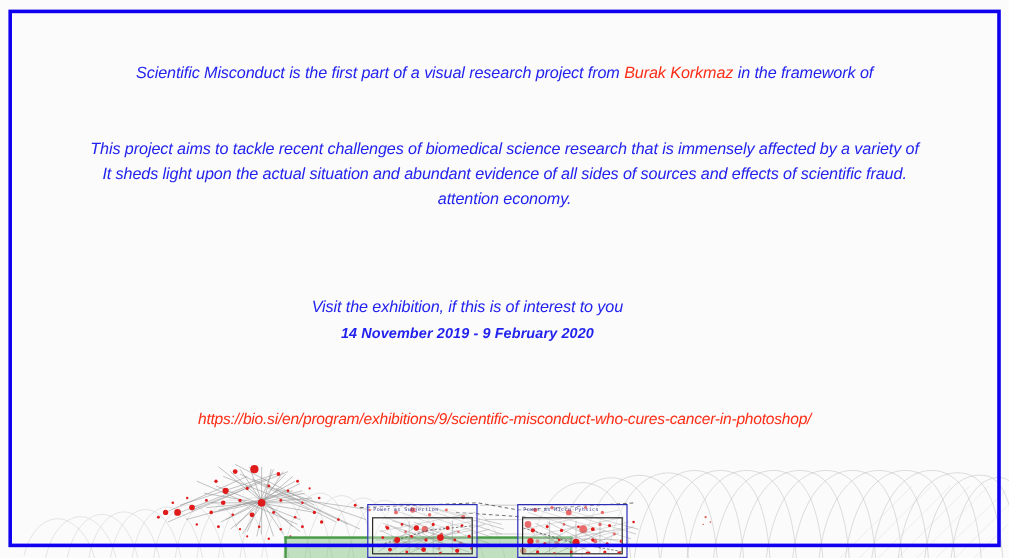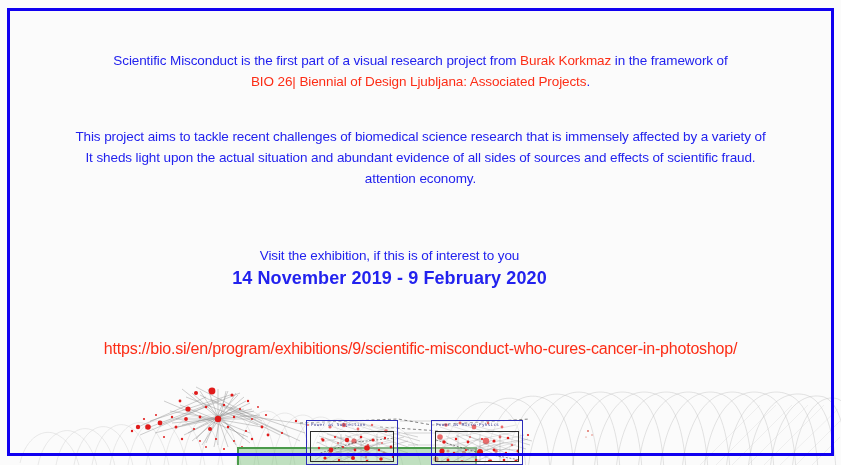--- a/index.html
+++ b/index.html
@@ -42,34 +42,35 @@
     z-index: 30;
     text-align: center;
   }
 
   .ln {
     font-size: 13.5px;
     line-height: 21px;
     letter-spacing: -0.1px;
     white-space: nowrap;
     color: #2222ee;
+    font-style: italic;
   }
   .blue { color: #2222ee; }
   .red  { color: #fc2d16; }
   .bold { font-weight: bold; }
 
   #para-1 { position: absolute; left: 0; top: 50px;  width: 841px; }
-  #para-2 { position: absolute; left: 0; top: 126px; width: 841px; }
+  #para-2 { position: absolute; left: 0; top: 113px; width: 841px; }
   #para-3 { position: absolute; left: 0; top: 245px; width: 779px; }
   #para-4 { position: absolute; left: 0; top: 338px; width: 841px; }
 
   #para-3 .ln { line-height: 22px; }
-  #para-3 .bold { font-size: 18px; letter-spacing: 0.1px; }
-
-  #url-line { font-size: 16px; letter-spacing: -0.2px; }
+  #para-3 .bold { font-size: 12px; letter-spacing: 0.1px; }
+
+  #url-line { font-size: 13px; letter-spacing: -0.2px; }
 
   
   #artwork {
     position: absolute;
     left: 0;
     bottom: 0;
     width: 841px;
     height: 90px;
     z-index: 10;
     overflow: hidden;
@@ -449,21 +450,20 @@
       </div>
     </div>
   </div>
 
   <div id="blue-frame"></div>
 
   <div id="text-block">
 
     <div id="para-1">
       <div class="ln"><span class="blue">Scientific Misconduct is the first part of a visual research project from </span><span class="red">Burak Korkmaz</span><span class="blue"> in the framework of</span></div>
-      <div class="ln"><span class="red">BIO 26| Biennial of Design Ljubljana: Associated Projects</span><span class="blue">.</span></div>
     </div>
 
     <div id="para-2">
       <div class="ln blue">This project aims to tackle recent challenges of biomedical science research that is immensely affected by a variety of</div>
       <div class="ln blue">It sheds light upon the actual situation and abundant evidence of all sides of sources and effects of scientific fraud.</div>
       <div class="ln blue">attention economy.</div>
     </div>
 
     <div id="para-3">
       <div class="ln blue">Visit the exhibition, if this is of interest to you</div>

